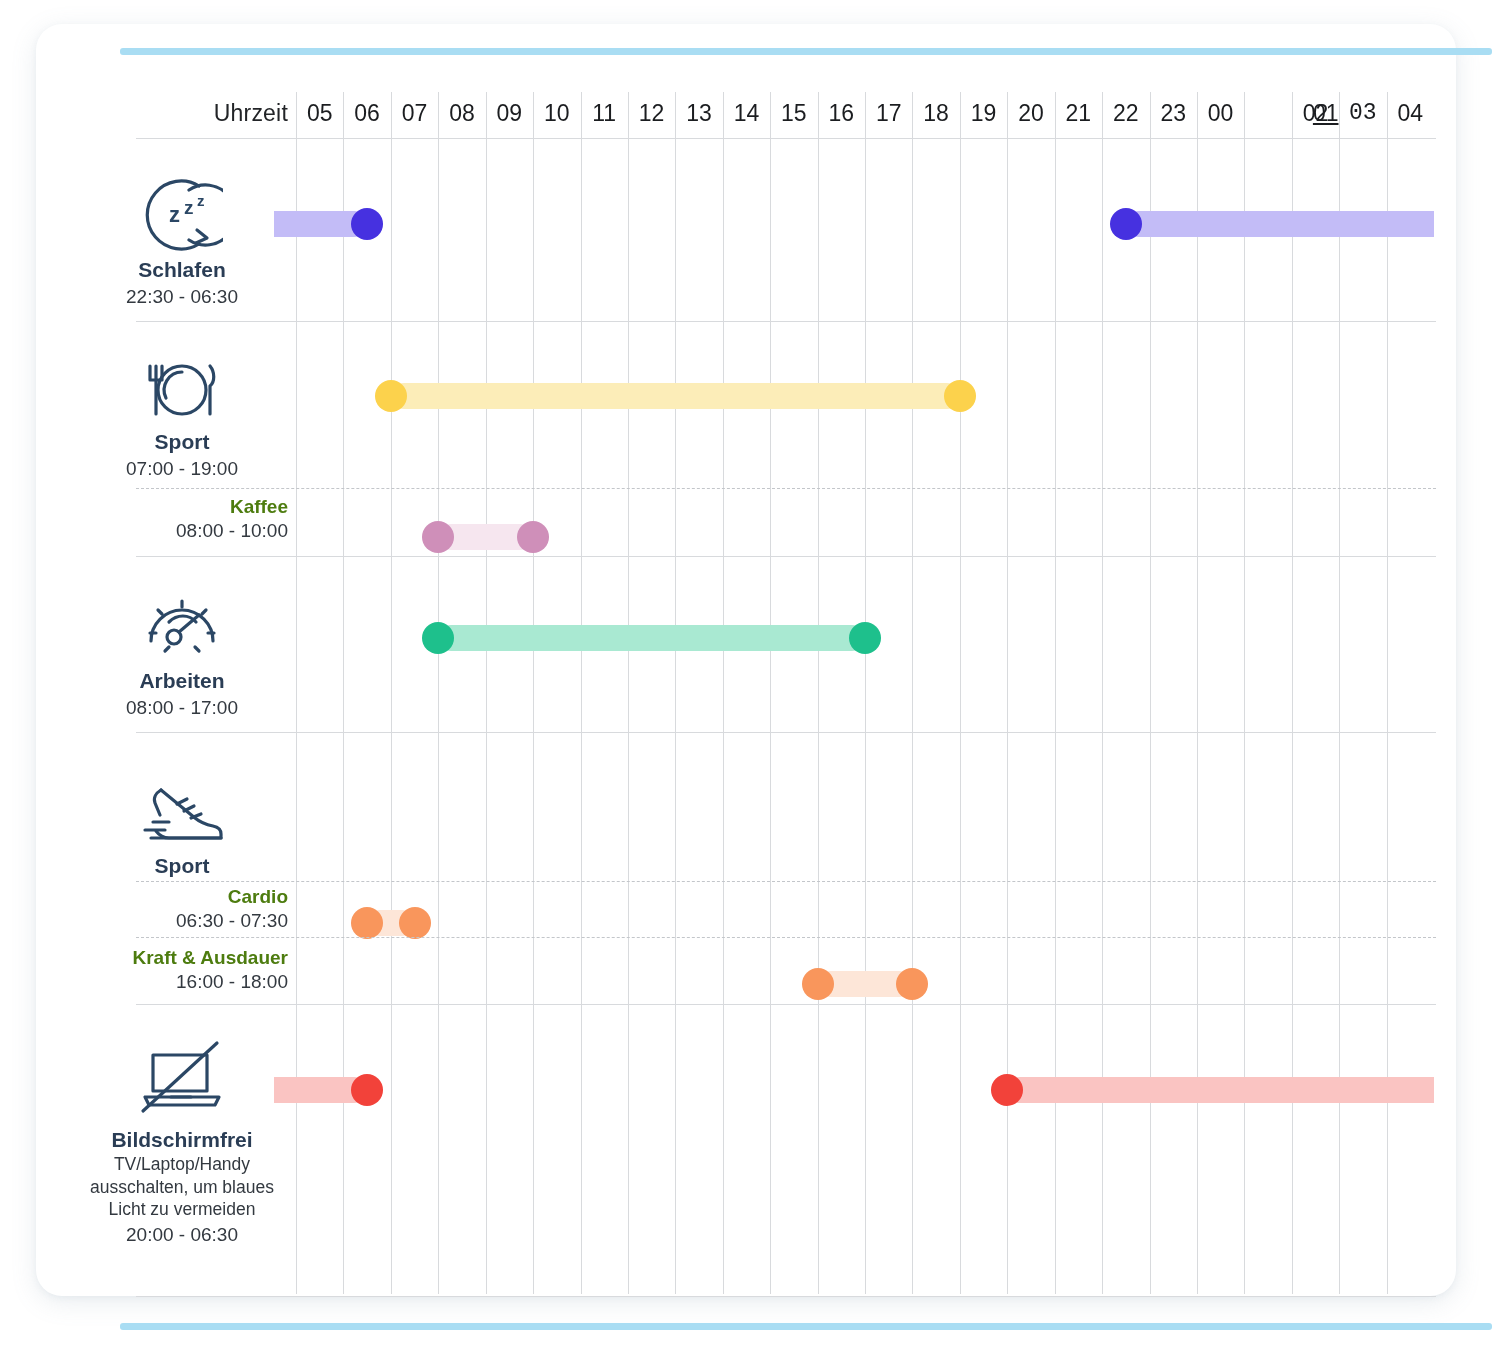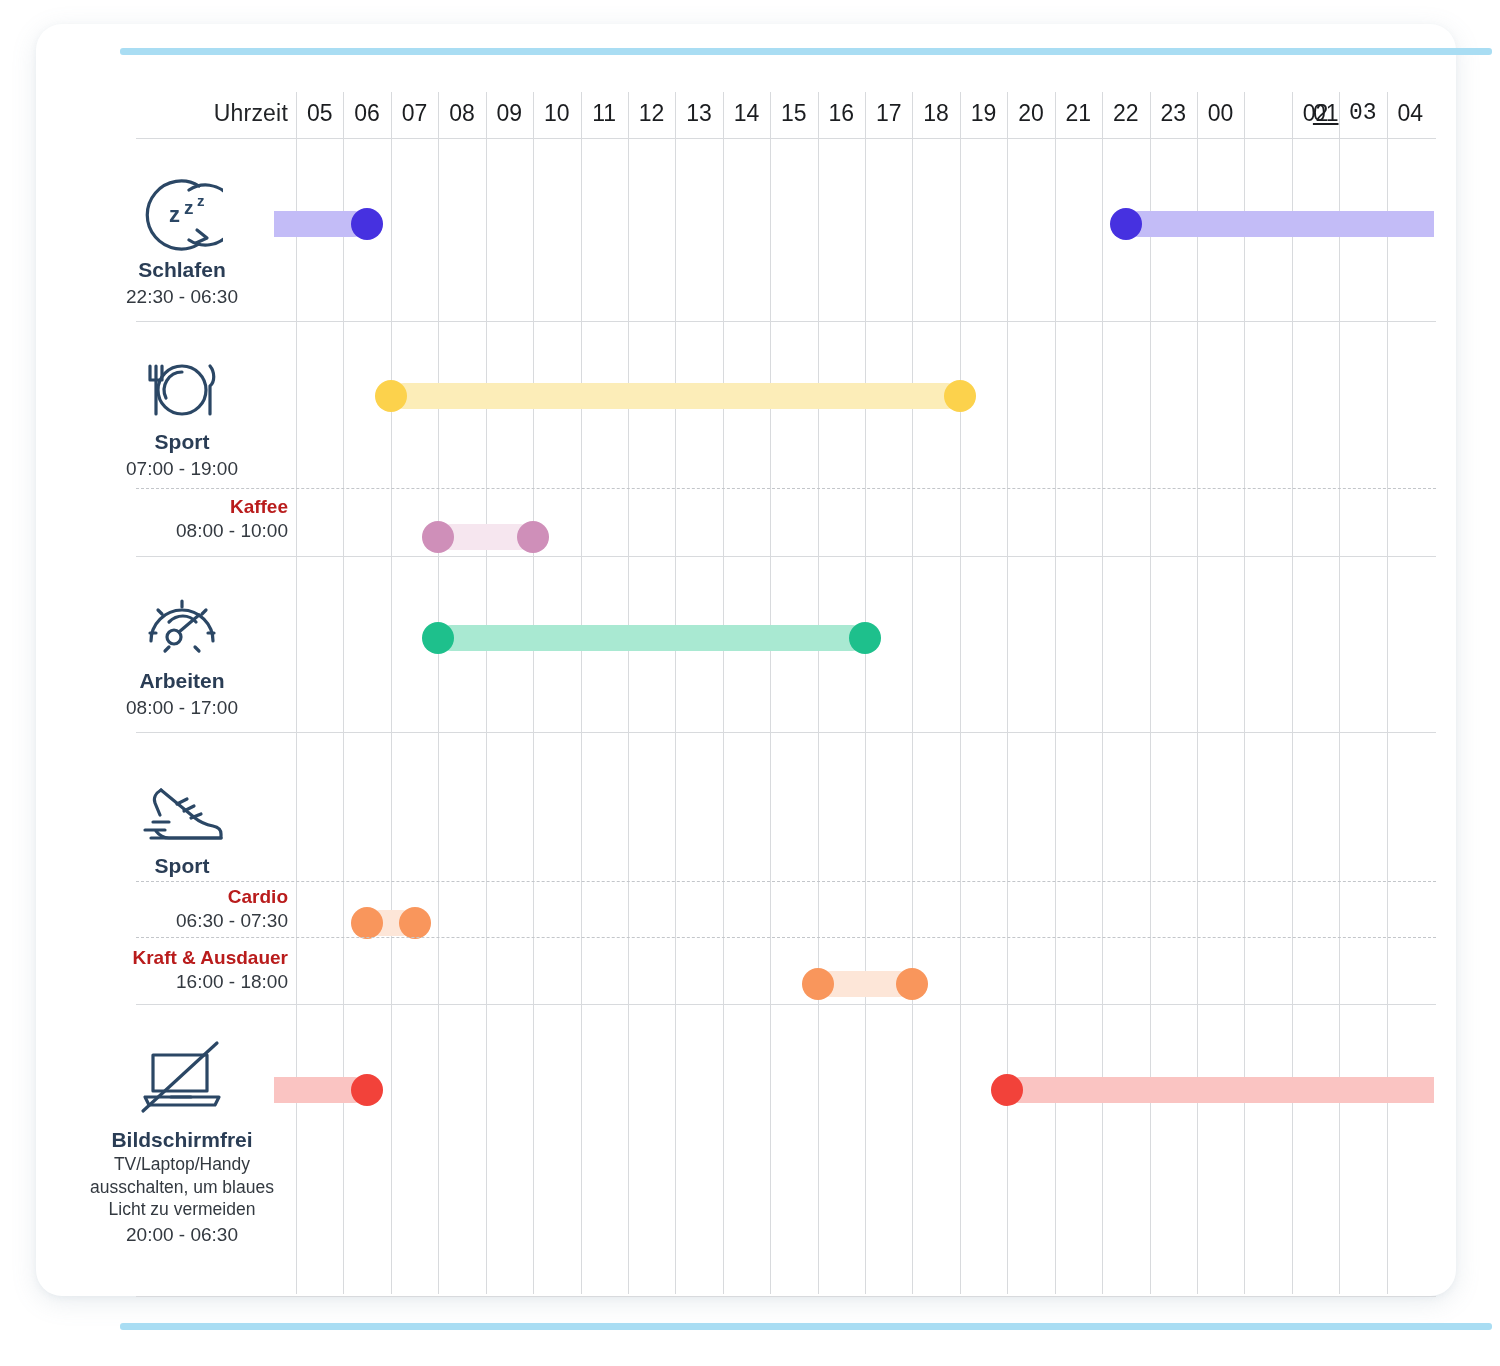--- a/index.html
+++ b/index.html
@@ -117,21 +117,21 @@
   .sublabel {
     position: absolute;
     left: 40px;
     width: 212px;
     text-align: right;
     color: #2a3d55;
   }
   .sublabel .title {
     font-size: 19px;
     font-weight: 700;
-    color: #b91c1c;
+    color: #4d7c0f;
     line-height: 1.2;
   }
   .sublabel .time {
     font-size: 19px;
     font-weight: 400;
     color: #333940;
     line-height: 1.25;
     text-align: right;
   }
   .icon-wrap {

